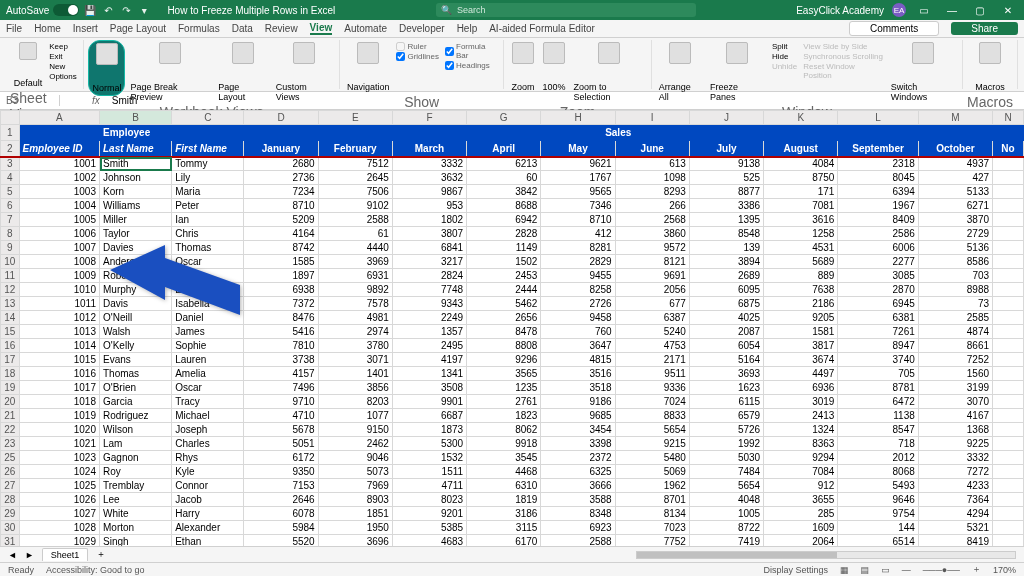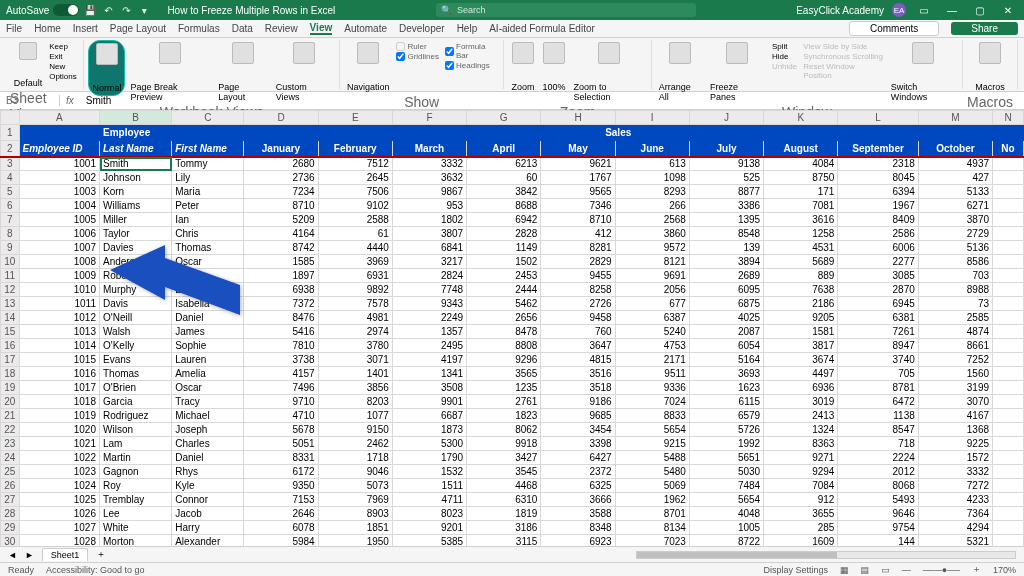--- a/index.html
+++ b/index.html
@@ -31,21 +31,21 @@
 .ribbon .rcol { display:flex; flex-direction:column; align-items:center; gap:18px; padding: 2px 3px; cursor:pointer; }
 .ribbon .rcol .ico { width: 18px; height: 18px; background:#e0e0e0; border:1px solid #bbb; border-radius:2px; }
 .ribbon .rcol .ico.big { width:22px; height:22px; }
 .ribbon .rcol.active { background:#0f766e; border:1px solid #14b8a6; border-radius:12px;}
 .ribbon .chklist { display:flex; flex-direction:column; gap:1px; font-size:8px; padding:2px; }
 .ribbon .chklist label { display:flex; align-items:center; gap:2px; color:#666; }
 .ribbon .chklist input { width:9px; height:9px; }
 
 .formulabar { background: #fff; height: 18px; display: flex; align-items: center; border-bottom: 1px solid #d0d0d0; font-size: 10px; }
 .formulabar .namebox { width: 60px; padding: 0 6px; border-right: 1px solid #d0d0d0; color:#666; }
-.formulabar .fx { padding: 0 6px; color: #666; font-style: italic; }
+.formulabar .fx { padding: 0 6px; color: #666; font-style: italic; margin-left: 26px; }
 .formulabar .fval { padding: 0 6px; }
 
 .grid-wrap { position: relative; background:#fff; }
 table.grid { border-collapse: collapse; table-layout: fixed; width: 100%; font-size: 10px; }
 table.grid th, table.grid td { border: 1px solid #d8d8d8; height: 14px; padding: 0 3px; overflow: hidden; white-space: nowrap; }
 table.grid .rowhdr { background:#eceaea; text-align:center; color:#555; width:18px; font-weight:normal;}
 table.grid .colhdr { background:#eceaea; text-align:center; color:#555; font-weight:normal; height:14px; }
 table.grid .colhdr.sel { background:#d4e8dc; }
 table.grid td.num { text-align: right; }
 table.grid td.txt { text-align: left; }
@@ -658,37 +658,20 @@
           <td class="num">9918</td>
           <td class="num">3398</td>
           <td class="num">9215</td>
           <td class="num">1992</td>
           <td class="num">8363</td>
           <td class="num">718</td>
           <td class="num">9225</td>
           <td></td>
         </tr>
         <tr>
-          <th class="rowhdr">24</th>
-          <td class="num">1022</td>
-          <td class="txt">Martin</td>
-          <td class="txt">Daniel</td>
-          <td class="num">8331</td>
-          <td class="num">1718</td>
-          <td class="num">1790</td>
-          <td class="num">3427</td>
-          <td class="num">6427</td>
-          <td class="num">5488</td>
-          <td class="num">5651</td>
-          <td class="num">9271</td>
-          <td class="num">2224</td>
-          <td class="num">1572</td>
-          <td></td>
-        </tr>
-        <tr>
           <th class="rowhdr">25</th>
           <td class="num">1023</td>
           <td class="txt">Gagnon</td>
           <td class="txt">Rhys</td>
           <td class="num">6172</td>
           <td class="num">9046</td>
           <td class="num">1532</td>
           <td class="num">3545</td>
           <td class="num">2372</td>
           <td class="num">5480</td>

